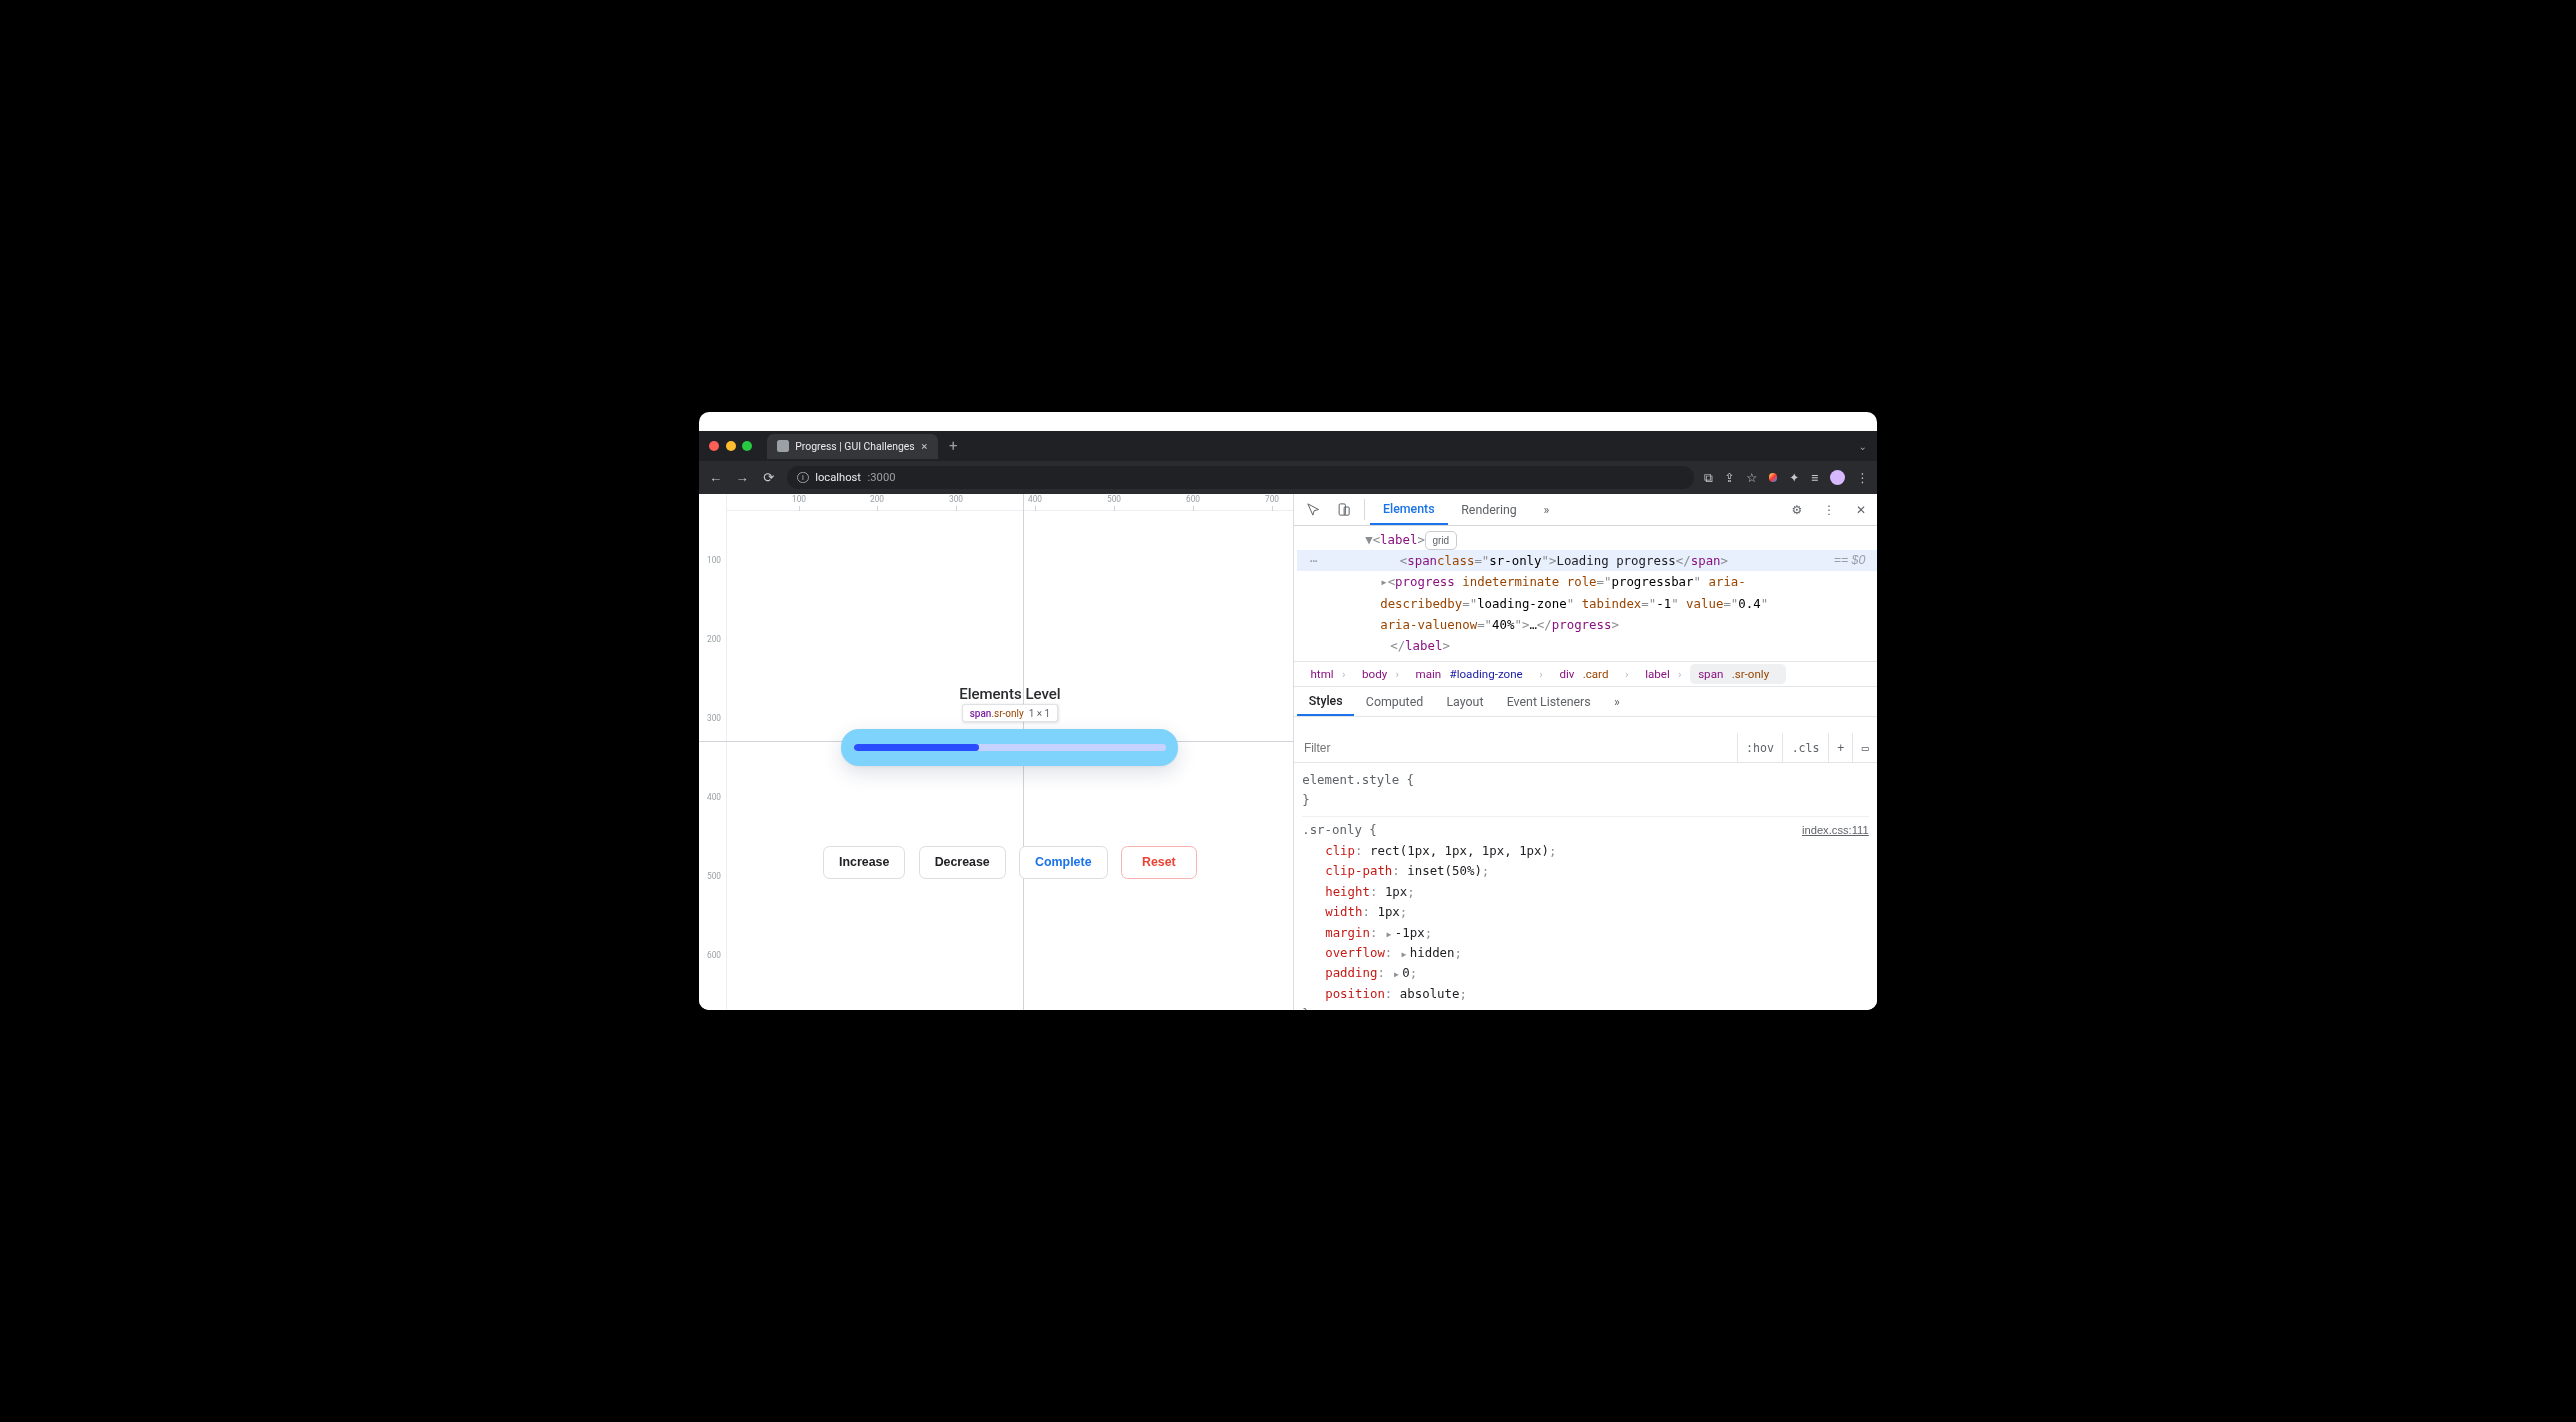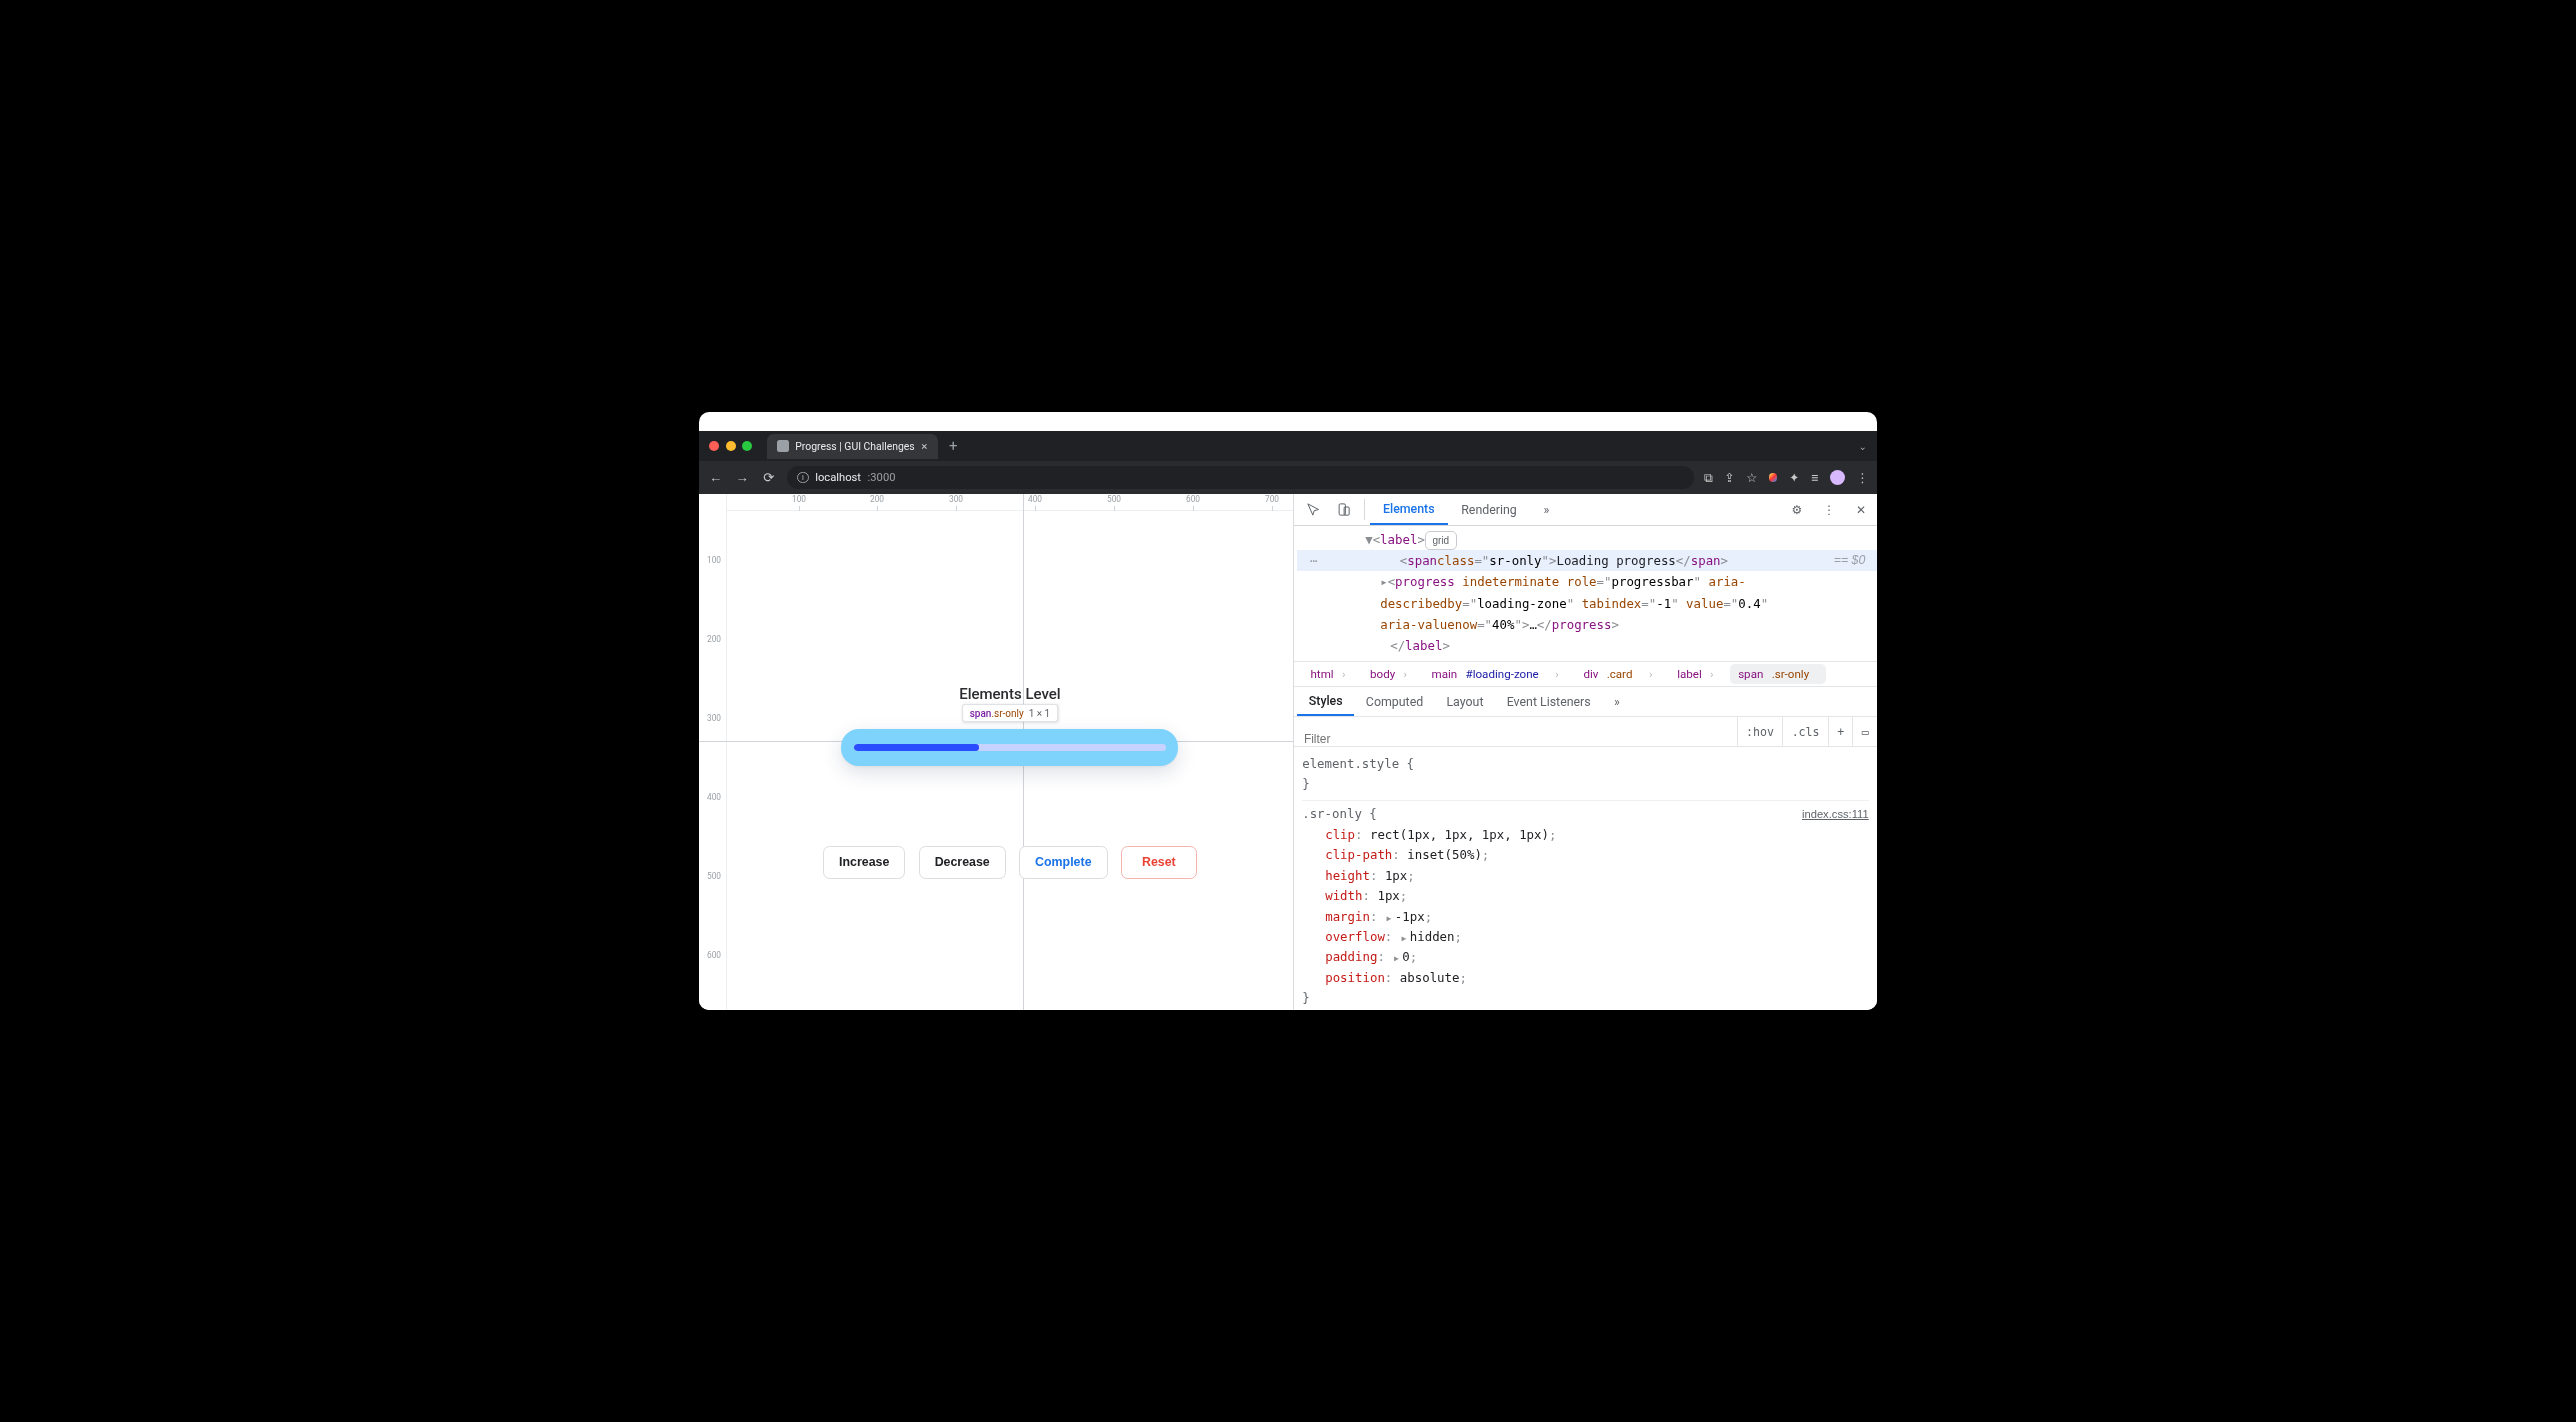--- a/index.html
+++ b/index.html
@@ -122,31 +122,31 @@
     padding:3.3px 0 5px 3.3px;overflow:auto;}
   .dom .row{white-space:pre;padding:0 6.6px;}
   .dom .hl{background:#e8f0fe;display:flex;align-items:center;}
   .dom .gutter{color:#9aa0a6;width:20px;display:inline-block;text-align:center;}
   .t-punc{color:#8a8d91;} .t-tag{color:#881280;} .t-attr{color:#994500;}
   .t-val{color:#000000;} .t-text{color:#202124;}
   .pill{display:inline-block;border:0.8px solid #c9ccd0;border-radius:5px;padding:0 6.6px;font-size:10px;color:#5f6368;font-family:-apple-system,sans-serif;}
   .eqref{color:#9aa0a6;font-style:italic;margin-left:auto;padding-right:5px;font-family:-apple-system,sans-serif;}
   
   .bc{height:26.6px;border-top:0.8px solid #e3e5e8;border-bottom:0.8px solid #e3e5e8;
-    display:flex;align-items:center;gap:8px;padding:0 8.3px;font-size:11.6px;overflow:hidden;}
+    display:flex;align-items:center;gap:0;padding:0 8.3px;font-size:11.6px;overflow:hidden;}
   .bc span{padding:3.3px 8.3px;color:#881280;cursor:pointer;white-space:nowrap;}
   .bc span:not(:last-child)::after{content:"›";color:#b6b9bd;margin-left:8.3px;}
   .bc .id{color:#1a1aa6;} .bc .cls{color:#994500;}
   .bc span.sel{background:#eef0f2;border-radius:5px;}
   
   .sub-tabs{height:30px;display:flex;align-items:stretch;border-bottom:0.8px solid #e3e5e8;padding-left:3.3px;}
   .sub-tab{display:flex;align-items:center;padding:0 11.6px;color:#5f6368;cursor:pointer;font-size:12.4px;}
   .sub-tab.active{color:#202124;border-bottom:2.5px solid #1a73e8;font-weight:500;}
   .sub-tabs .spacer{flex:1;}
-  .filter-row{height:30px;display:flex;align-items:flex-end;border-bottom:0.8px solid #e3e5e8;}
+  .filter-row{height:30px;display:flex;align-items:center;border-bottom:0.8px solid #e3e5e8;margin-top:16px;}
   .filter-row input{flex:1;border:none;outline:none;padding:0 10px;font-size:12px;color:#5f6368;}
   .filter-row .tok{padding:0 8.3px;border-left:0.8px solid #e3e5e8;height:100%;display:flex;align-items:center;
     font-family:ui-monospace,Menlo,monospace;font-size:11.6px;color:#5f6368;cursor:pointer;}
   
   .styles{flex:1;overflow:auto;font-family:ui-monospace,Menlo,Consolas,monospace;font-size:12.4px;line-height:1.65;padding:3.3px 8.3px 8.3px;}
   .rule{border-bottom:0.8px solid #eef0f2;padding:3.3px 0 5px;}
   .rule .head{display:flex;align-items:baseline;}
   .rule .src{margin-left:auto;font-size:11.2px;color:#5f6368;text-decoration:underline;font-family:-apple-system,sans-serif;}
   .sel{color:#5f6368;} .prop{color:#c41a16;} .val{color:#202124;}
   .decl{padding-left:23px;}

